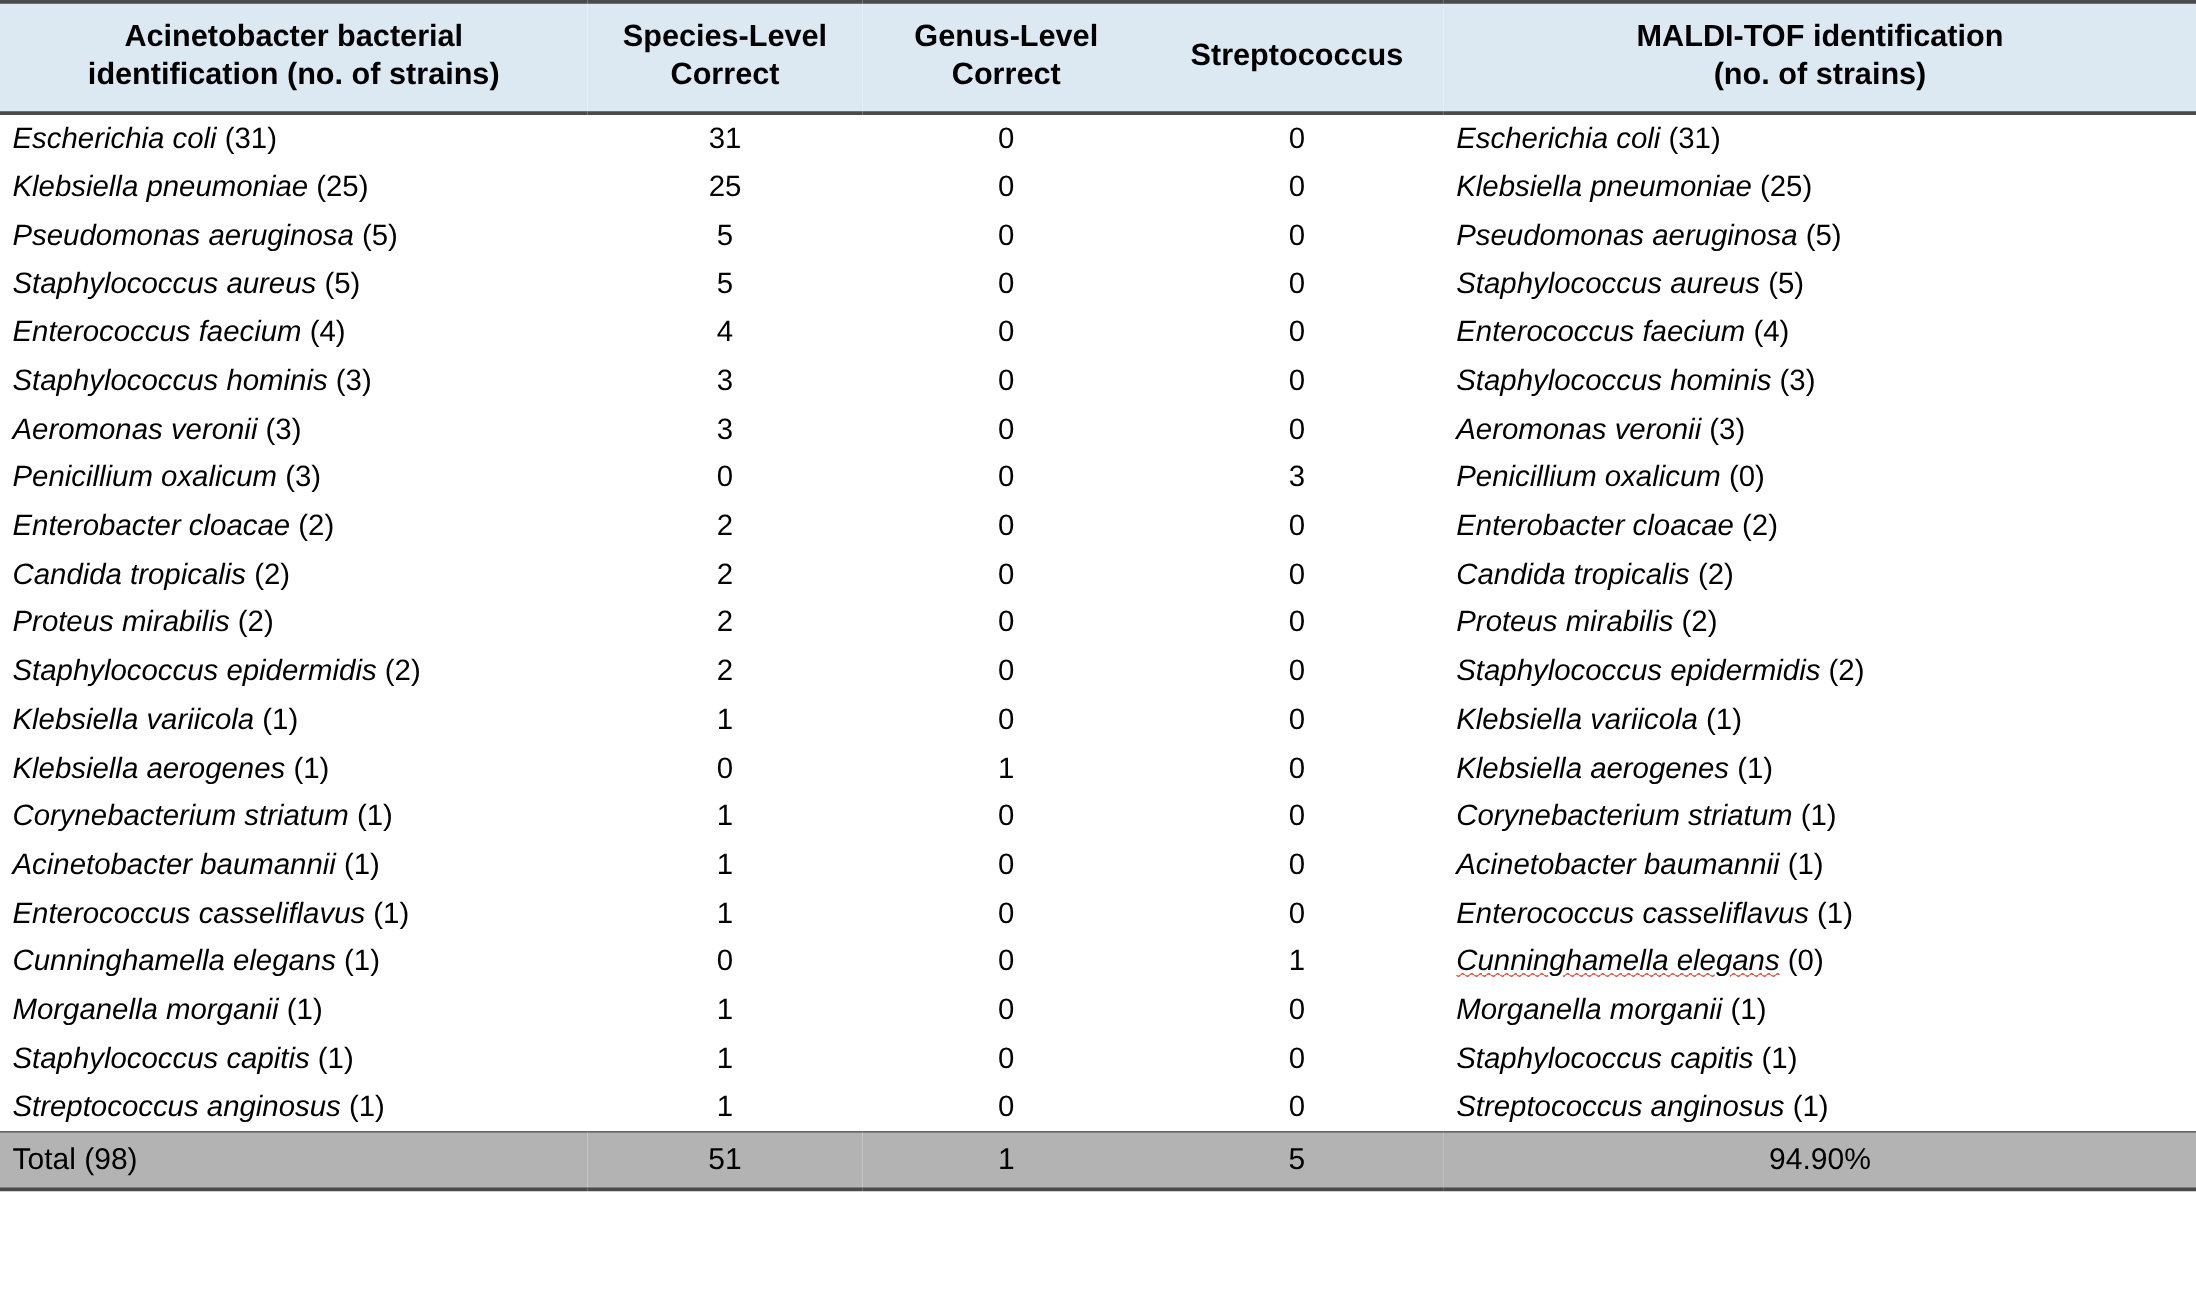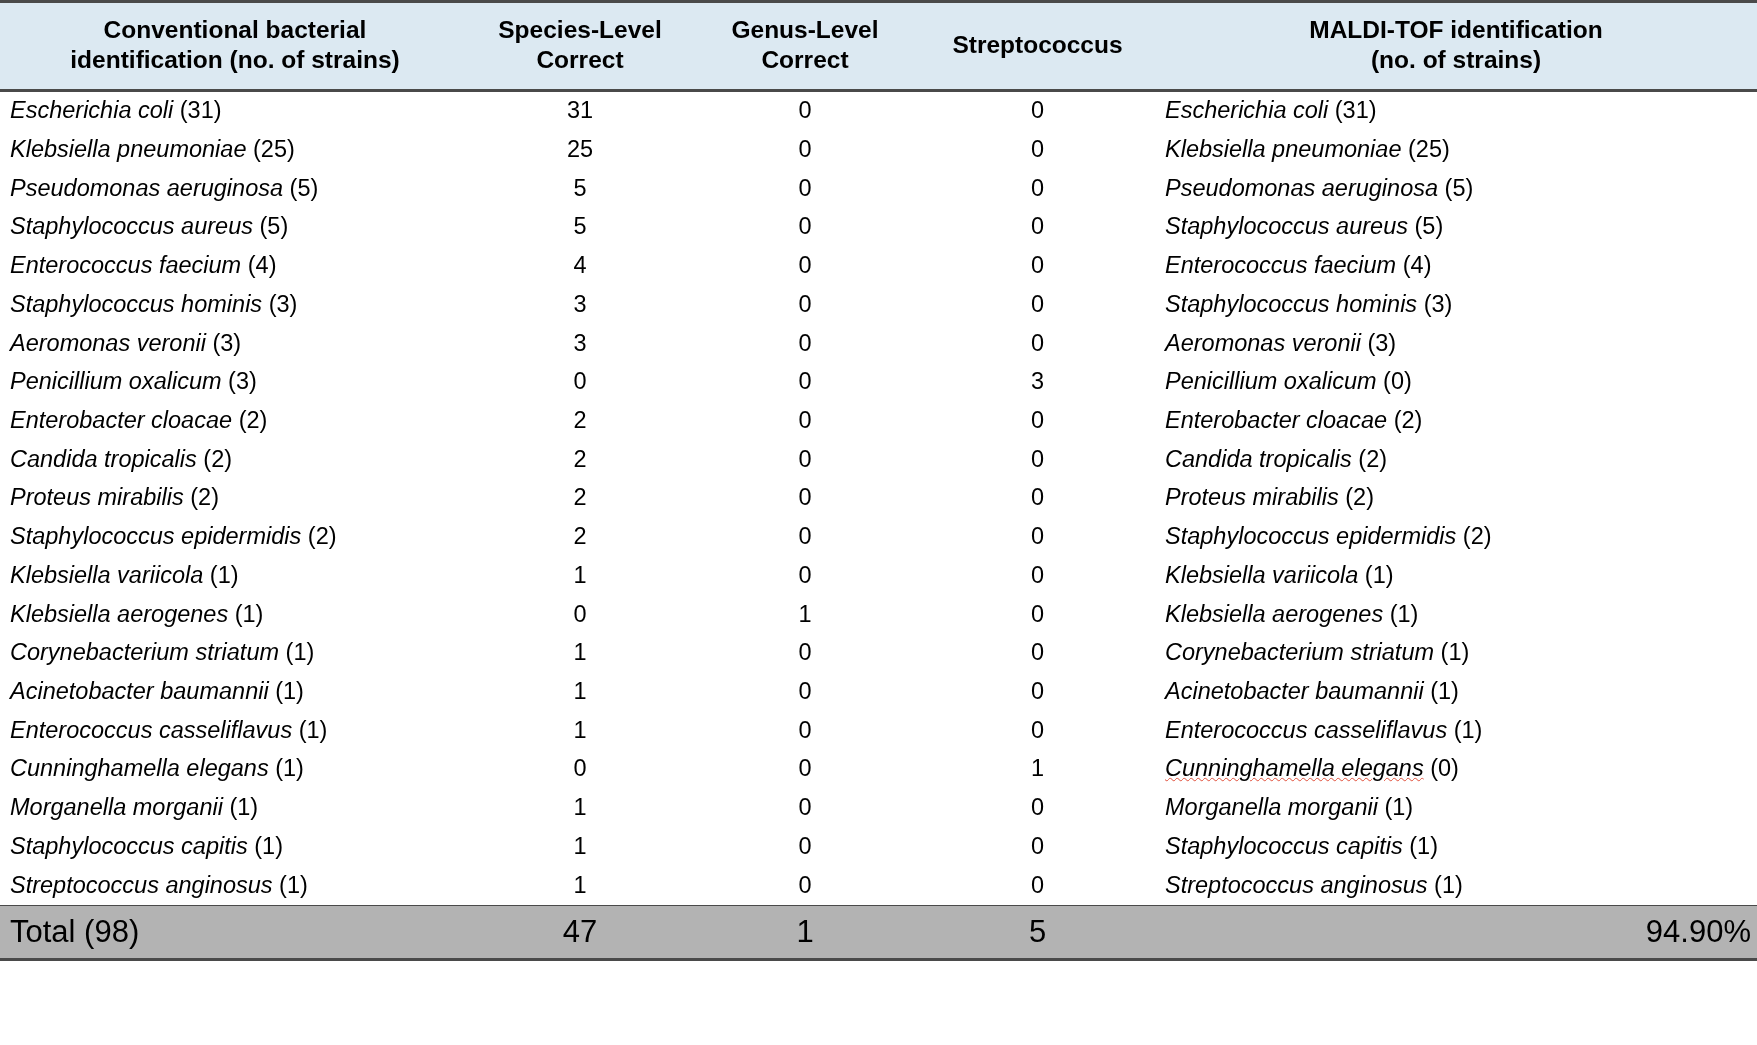--- a/index.html
+++ b/index.html
@@ -57,33 +57,33 @@
   }
   .sci {
     font-style: italic;
   }
   .count {
     font-style: normal;
     margin-top: 23px;
   }
   tbody tr.total-row td {
     background: #b3b3b3;
-    font-size: 31px;
+    font-size: 24px;
     padding-top: 8px;
     padding-bottom: 8px;
     border-top: 1.5px solid #4a4a4a;
     border-bottom: 3px solid #4a4a4a;
   }
   tbody tr.total-row td.total-label {
     text-align: left;
     padding-left: 10px;
     font-style: normal;
   }
   tbody tr.total-row td.maldi {
-    text-align: right;
+    text-align: center;
     padding-left: 6px;
   }
   .col-a { width: 470px; }
   .col-b { width: 220px; }
   .col-c { width: 230px; }
   .col-d { width: 235px; }
   .col-e { width: 602px; }
   .spell-underline {
     text-decoration: underline;
     text-decoration-style: wavy;
@@ -99,21 +99,21 @@
     <colgroup>
       <col class="col-a">
       <col class="col-b">
       <col class="col-c">
       <col class="col-d">
       <col class="col-e">
     </colgroup>
     <thead>
       <tr class="header-row">
         <th>
-          <span>Conventional bacterial</span><br>
+          <span>Acinetobacter bacterial</span><br>
           <span>identification (no. of strains)</span>
         </th>
         <th>
           <span>Species-Level</span><br>
           <span>Correct</span>
         </th>
         <th>
           <span>Genus-Level</span><br>
           <span>Correct</span>
         </th>
@@ -293,21 +293,21 @@
         <td class="organism"><span class="sci">Streptococcus anginosus</span> <span class="count">(1)</span></td>
         <td class="num">1</td>
         <td class="num">0</td>
         <td class="num">0</td>
         <td class="maldi"><span class="sci">Streptococcus anginosus</span> <span class="count">(1)</span></td>
       </tr>
 
 
       <tr class="total-row">
         <td class="total-label">Total (98)</td>
-        <td class="num">47</td>
+        <td class="num">51</td>
         <td class="num">1</td>
         <td class="num">5</td>
         <td class="maldi">94.90%</td>
       </tr>
 
     </tbody>
   </table>
 </div>
 
 </body></html>

